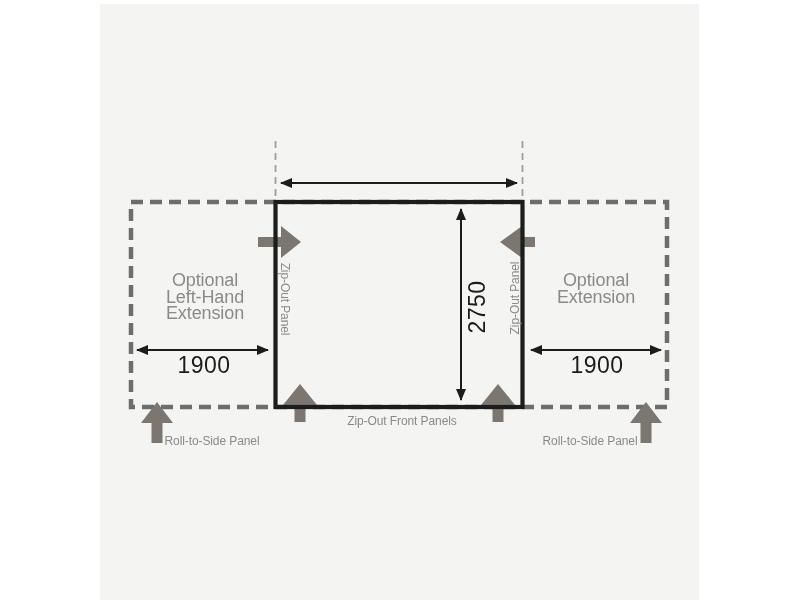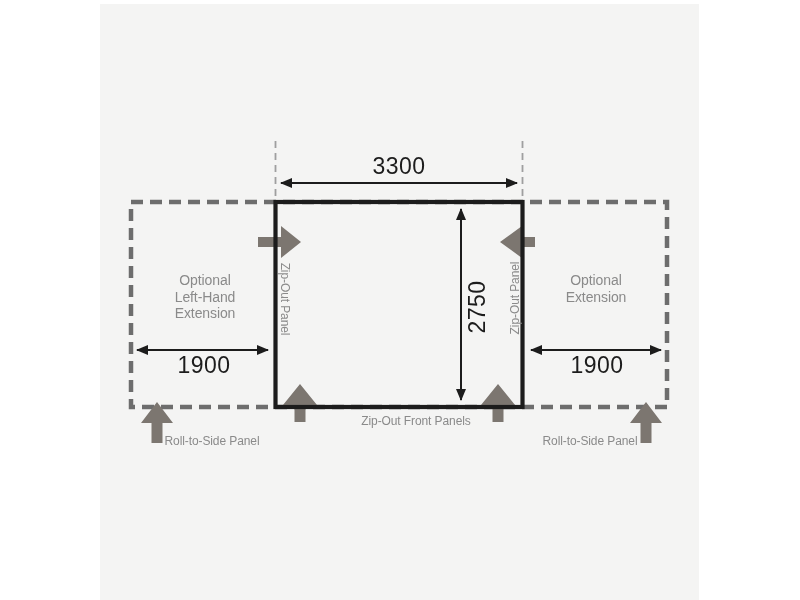--- a/index.html
+++ b/index.html
@@ -39,21 +39,21 @@
   .dim-num {
     font-size: 23px;
     line-height: 24px;
     color: #1c1c1c;
     letter-spacing: 0.5px;
   }
   .muted {
     color: #8a8a8a;
   }
   .ext-title {
-    font-size: 14px;
+    font-size: 18px;
     line-height: 16.5px;
     letter-spacing: -0.1px;
     white-space: normal;
   }
   .small-lbl {
     font-size: 12px;
     line-height: 14px;
     letter-spacing: -0.1px;
   }
   .rot-cw  { transform: rotate(90deg); }
@@ -86,21 +86,20 @@
     <polygon points="646,402 630,423 640.5,423 640.5,443 651.5,443 651.5,423 662,423" fill="#7c7670"></polygon>
 
     <rect x="275.5" y="202" width="247" height="205" fill="none" stroke="#1c1c1c" stroke-width="4.2"></rect>
 
     <line x1="281" y1="183" x2="517" y2="183" stroke="#1c1c1c" stroke-width="2" marker-start="url(#ah)" marker-end="url(#ah)"></line>
     <line x1="461" y1="209" x2="461" y2="400" stroke="#1c1c1c" stroke-width="2" marker-start="url(#ah)" marker-end="url(#ah)"></line>
     <line x1="137" y1="350" x2="268" y2="350" stroke="#1c1c1c" stroke-width="2" marker-start="url(#ah)" marker-end="url(#ah)"></line>
     <line x1="531" y1="350" x2="661" y2="350" stroke="#1c1c1c" stroke-width="2" marker-start="url(#ah)" marker-end="url(#ah)"></line>
   </svg>
 
-  <div class="lbl dim-num" style="left:329px; top:154px; width:140px;">3300</div>
 
   <div class="lbl dim-num rot-ccw" style="left:407px; top:295px; width:140px; height:24px;">2750</div>
 
   <div class="lbl dim-num" style="left:134px; top:353px; width:140px;">1900</div>
 
   <div class="lbl dim-num" style="left:527px; top:353px; width:140px;">1900</div>
 
   <div class="lbl muted ext-title" style="left:125px; top:272px; width:160px;">
     <div>Optional</div>
     <div>Left-Hand</div>
@@ -109,19 +108,19 @@
 
   <div class="lbl muted ext-title" style="left:516px; top:272px; width:160px;">
     <div>Optional</div>
     <div>Extension</div>
   </div>
 
   <div class="lbl muted small-lbl rot-cw" style="left:225px; top:292px; width:120px; height:14px;">Zip-Out Panel</div>
 
   <div class="lbl muted small-lbl rot-ccw" style="left:455px; top:291px; width:120px; height:14px;">Zip-Out Panel</div>
 
-  <div class="lbl muted small-lbl" style="left:316px; top:414px; width:200px;">Zip-Out Front Panels</div>
+  <div class="lbl muted small-lbl" style="left:302px; top:414px; width:200px;">Zip-Out Front Panels</div>
 
   <div class="lbl muted small-lbl" style="left:112px; top:434px; width:200px;">Roll-to-Side Panel</div>
 
   <div class="lbl muted small-lbl" style="left:490px; top:434px; width:200px;">Roll-to-Side Panel</div>
 
 </div>
 
 </body></html>

